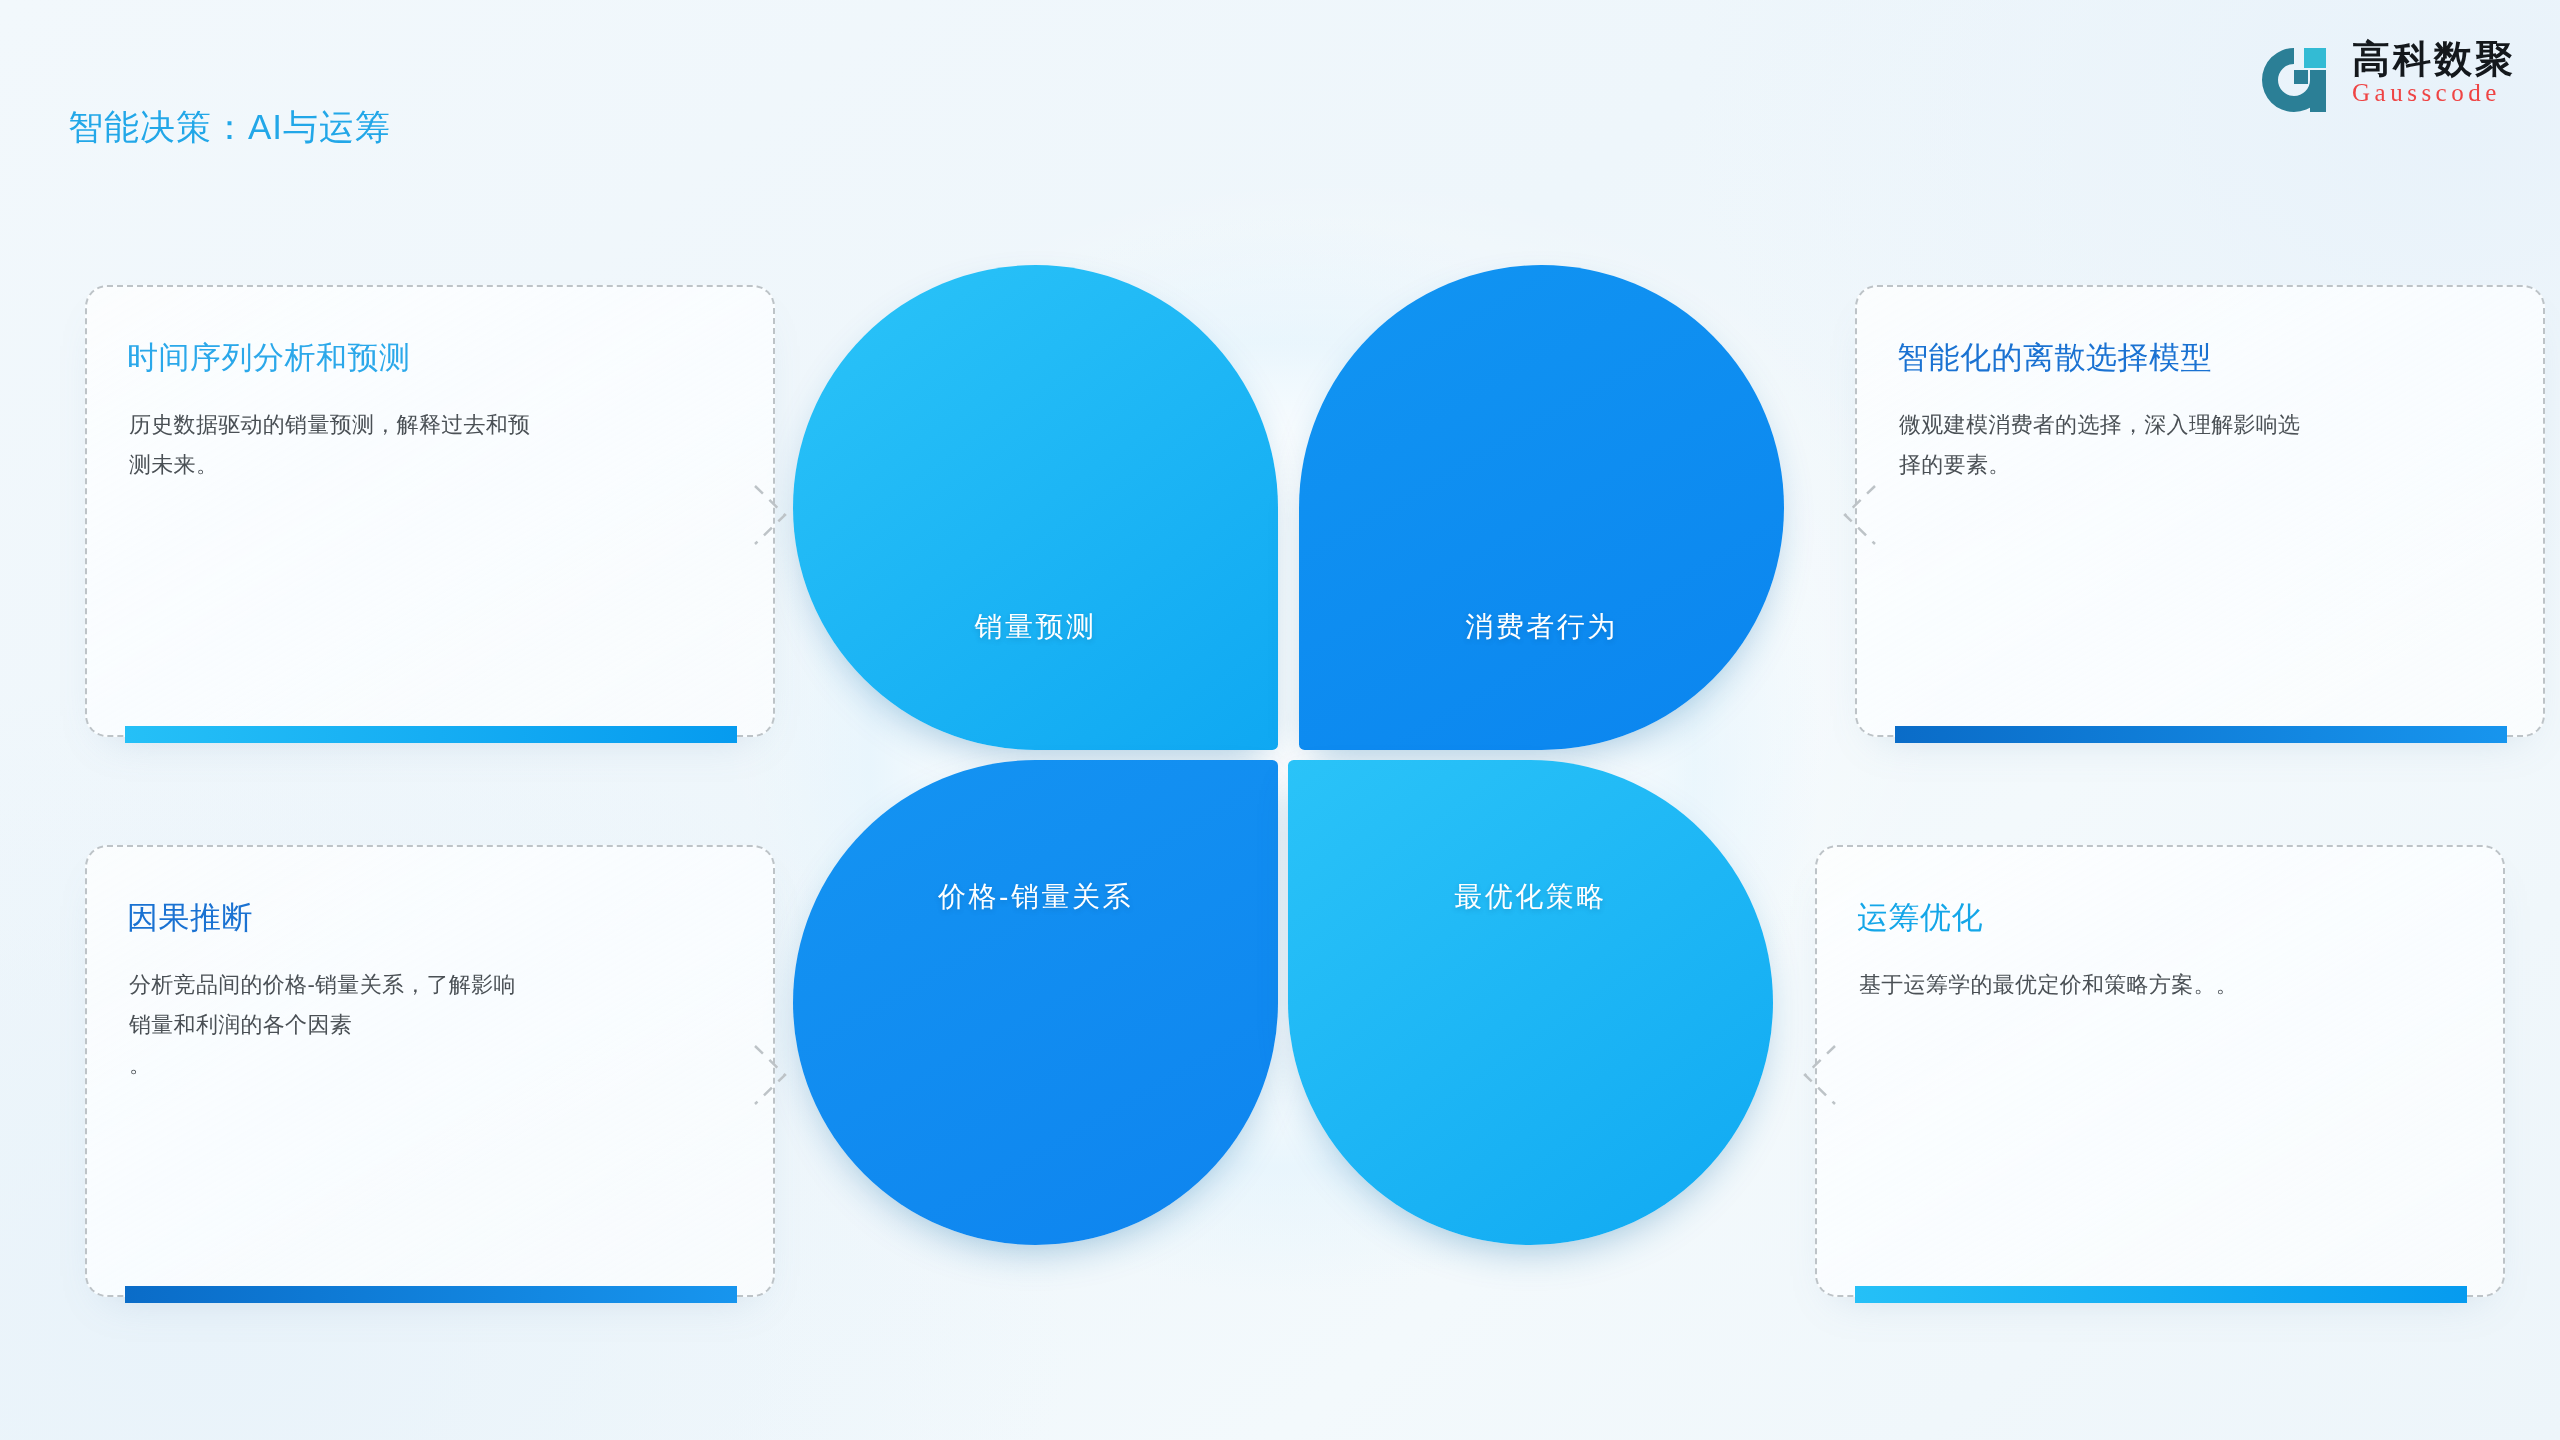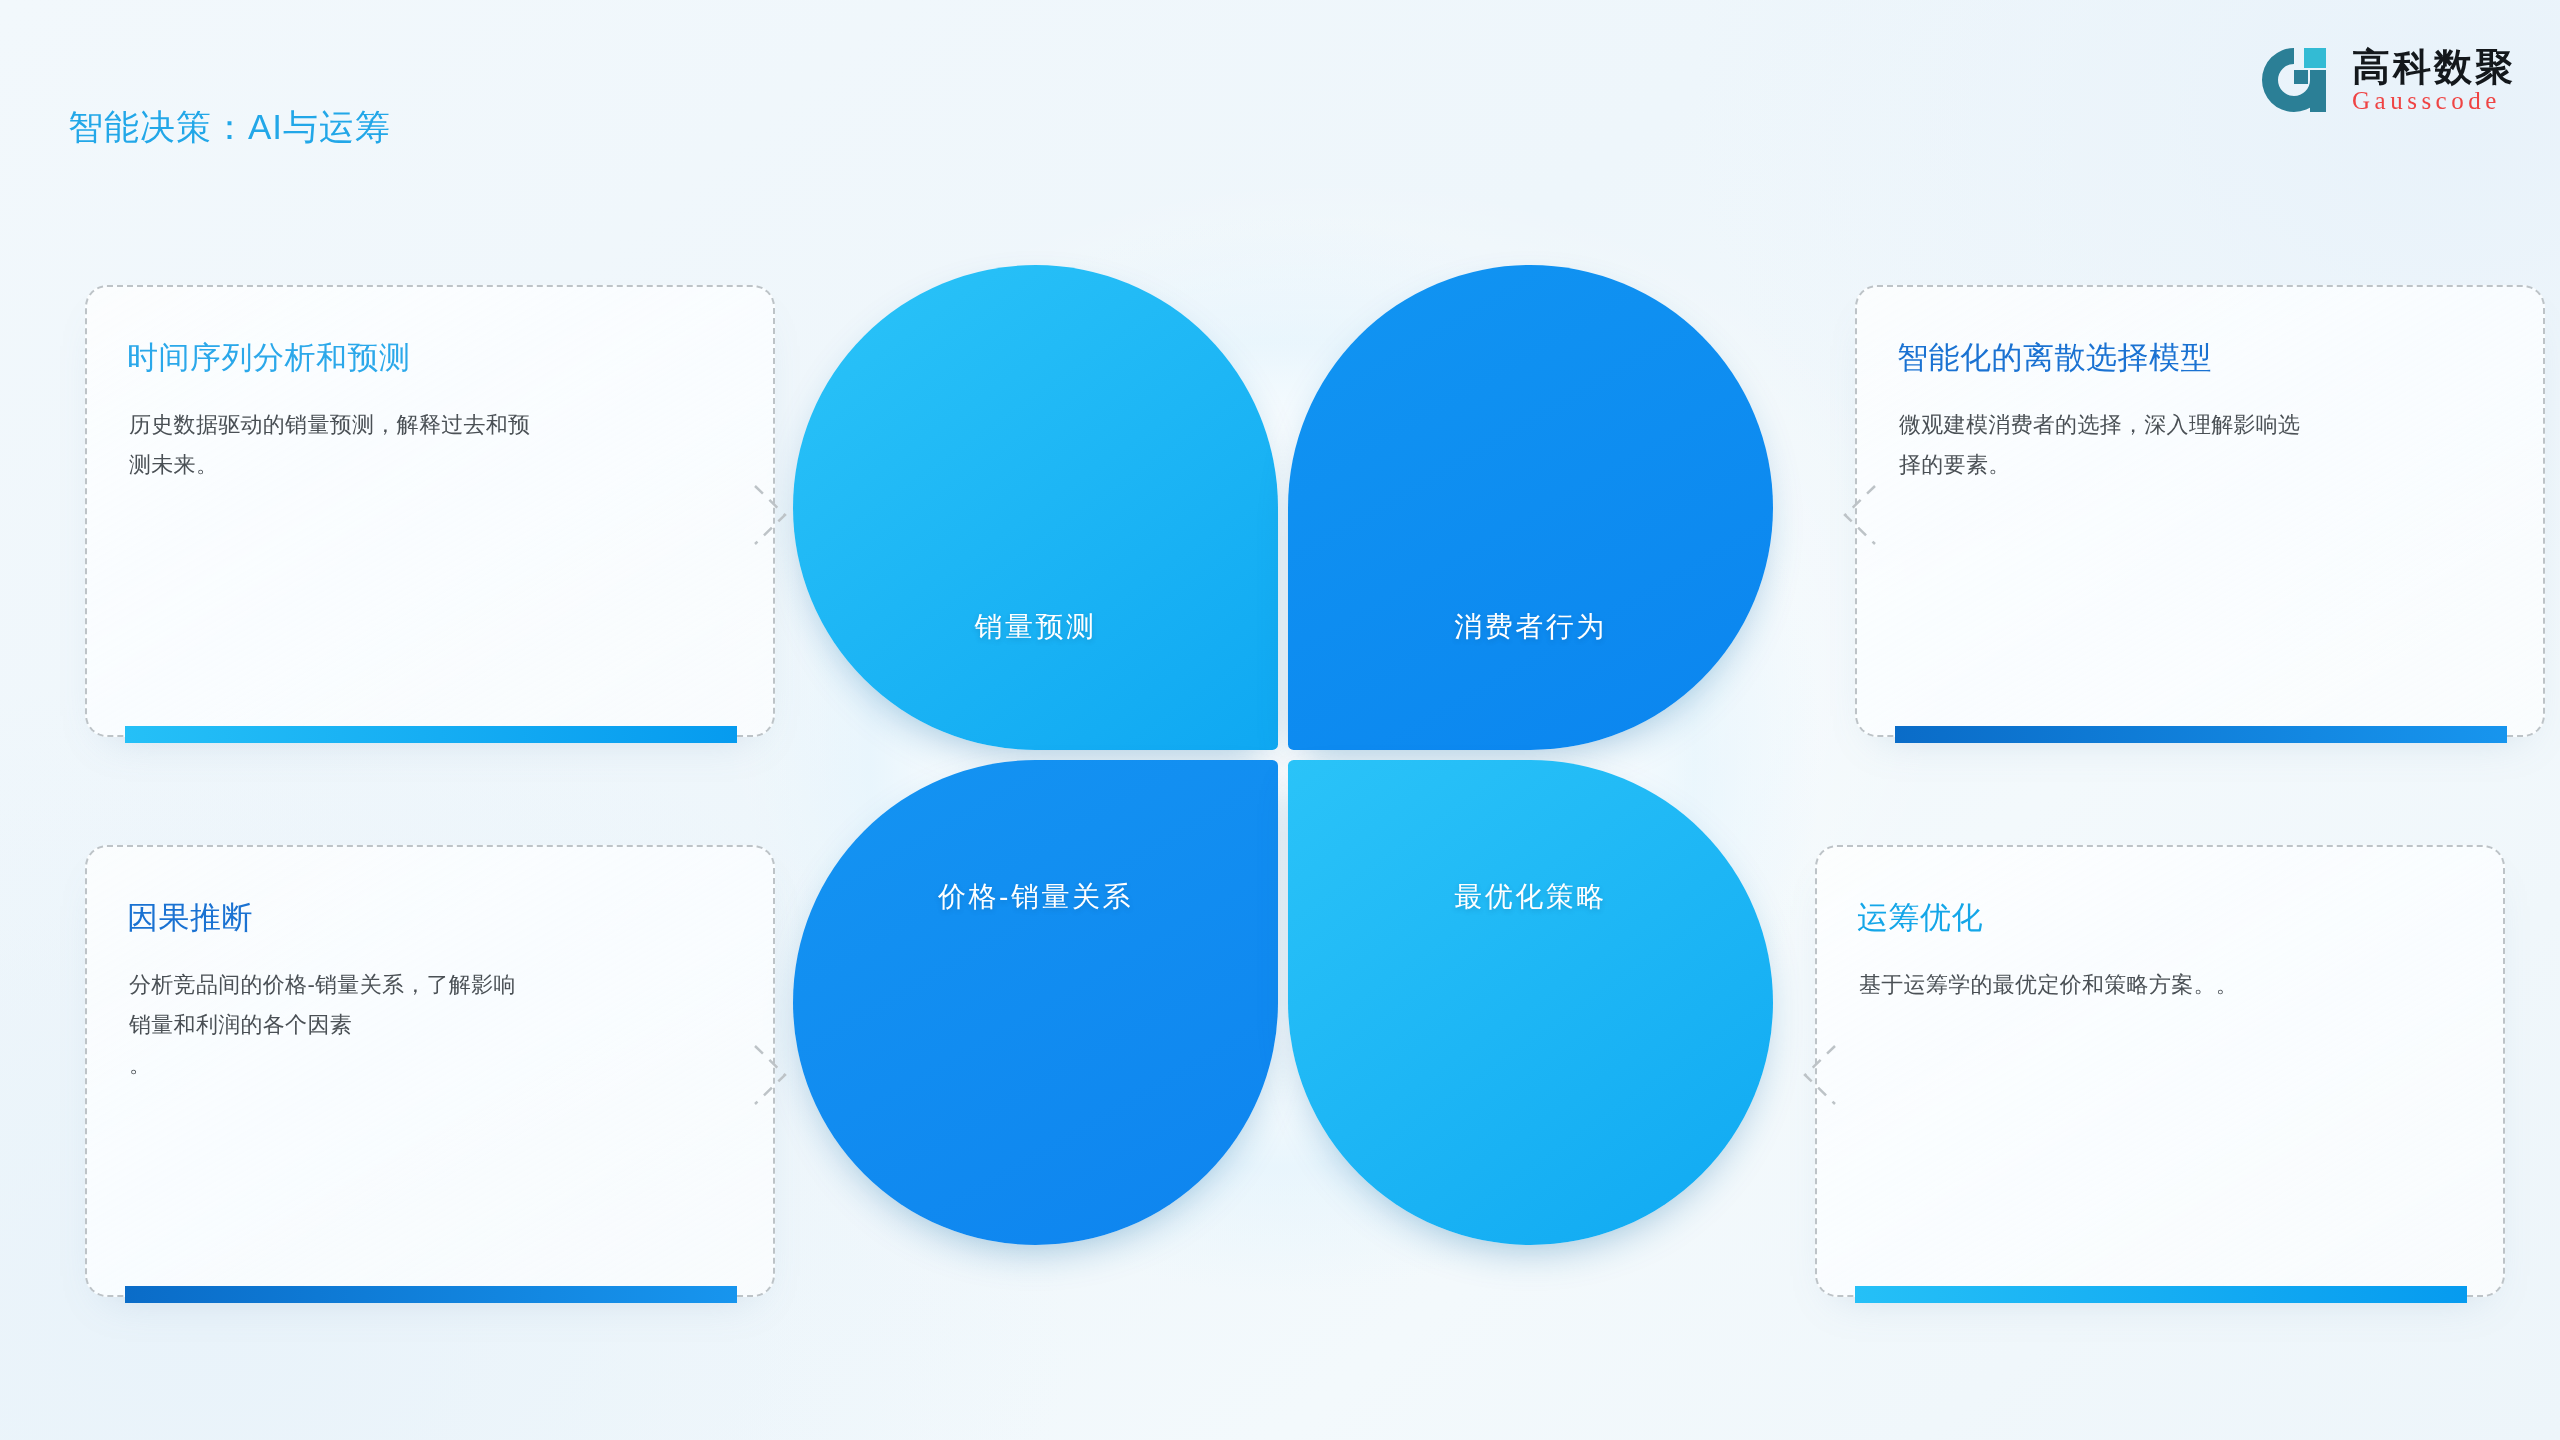--- a/index.html
+++ b/index.html
@@ -14,21 +14,21 @@
     position:relative;
   }
 
   
   .page-title{
     position:absolute; left:68px; top:104px;
     font-size:35px; letter-spacing:1px; color:#22A7E8; white-space:nowrap;
   }
   .logo{
     position:absolute; right:44px; top:40px;
-    display:flex; align-items:center; gap:18px;
+    display:flex; align-items:flex-start; gap:18px;
   }
   .logo-mark{ position:relative; width:80px; height:80px; flex:0 0 auto; }
   .logo-words{ display:flex; flex-direction:column; gap:2px; }
   .logo-cn{ font-size:38px; font-weight:bold; color:#14181c; letter-spacing:3px; line-height:1; }
   .logo-en{ font-size:25px; color:#ef4444; letter-spacing:4.5px; line-height:1;font-family:Liberation Serif, serif; }
 
   
   .card{
     position:absolute; width:690px; height:452px;
     border:2px dashed #bdc3c7; border-radius:22px;
@@ -63,21 +63,21 @@
     position:absolute; width:485px; height:485px;
     box-shadow:0 16px 40px -14px rgba(20,110,170,.42);
   }
   .petal span{
     position:absolute; left:0; right:0;
     text-align:center; color:#fff; font-size:28px;
     letter-spacing:2.5px; white-space:nowrap;
     text-shadow:0 2px 5px rgba(0,70,120,.24);
   }
   .p-tl{ left:10px;  top:10px;  border-radius:260px 260px 6px 260px; }
-  .p-tr{ left:505px; top:10px;  border-radius:260px 260px 260px 6px; }
+  .p-tr{ left:516px; top:10px;  border-radius:260px 260px 260px 6px; }
   .p-bl{ left:10px;  top:505px; border-radius:260px 6px 260px 260px; }
   .p-br{ left:505px; top:505px; border-radius:6px 260px 260px 260px; }
   .p-tl span,.p-tr span{ bottom:104px; }
   .p-bl span,.p-br span{ top:118px; }
   .glow{
     position:absolute; left:-60px; top:-60px; width:1120px; height:1120px;
     border-radius:50%;
     background:radial-gradient(circle at 50% 50%, rgba(255,255,255,.95) 34%, rgba(225,243,253,.55) 52%, rgba(236,246,252,0) 68%);
     z-index:-1;
   }

